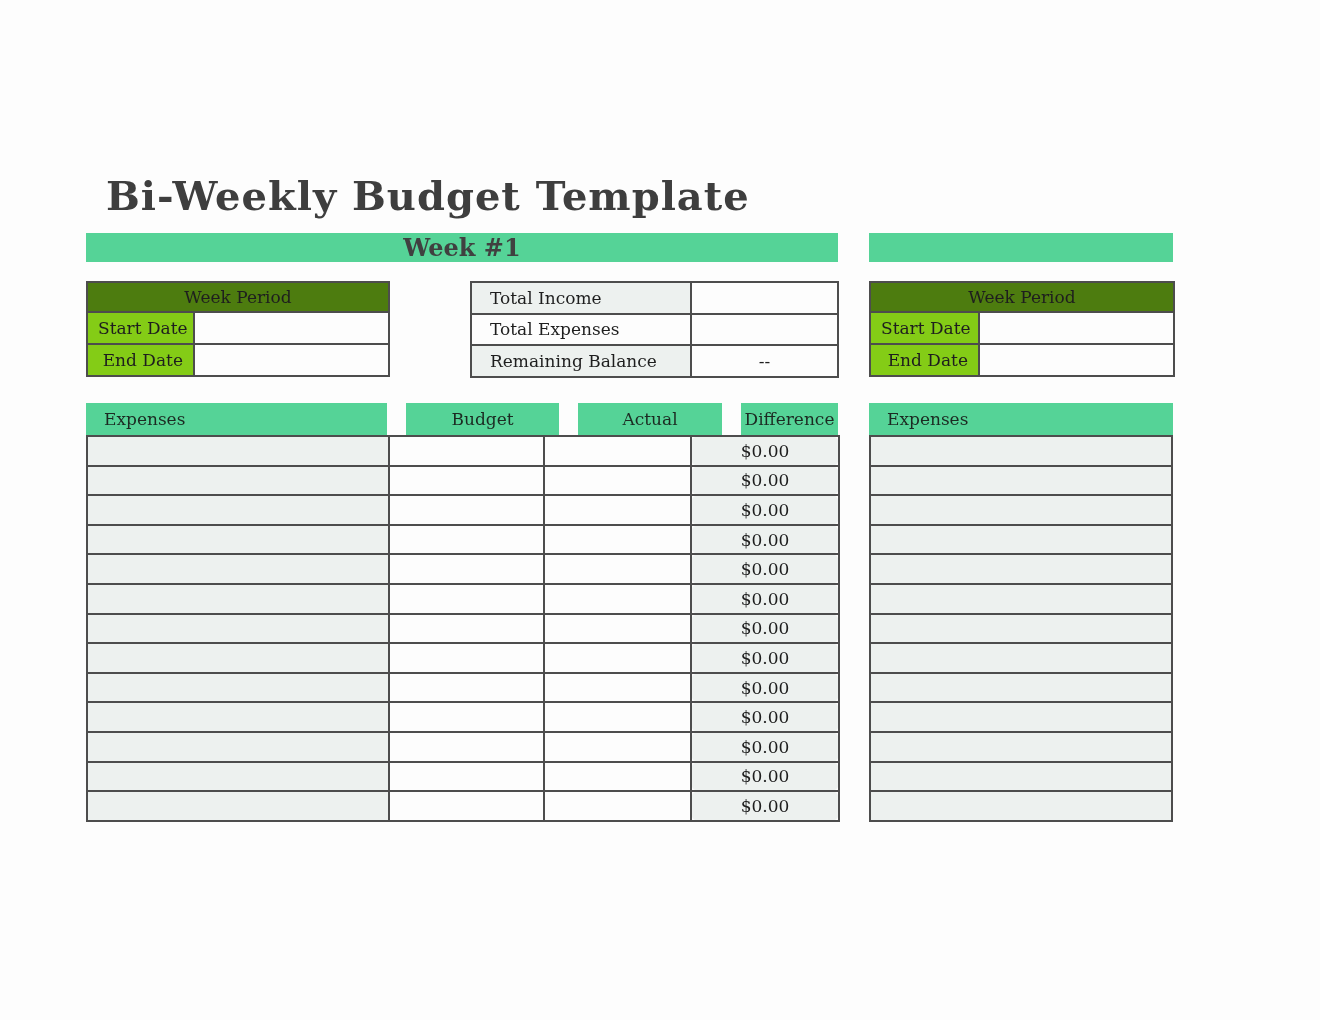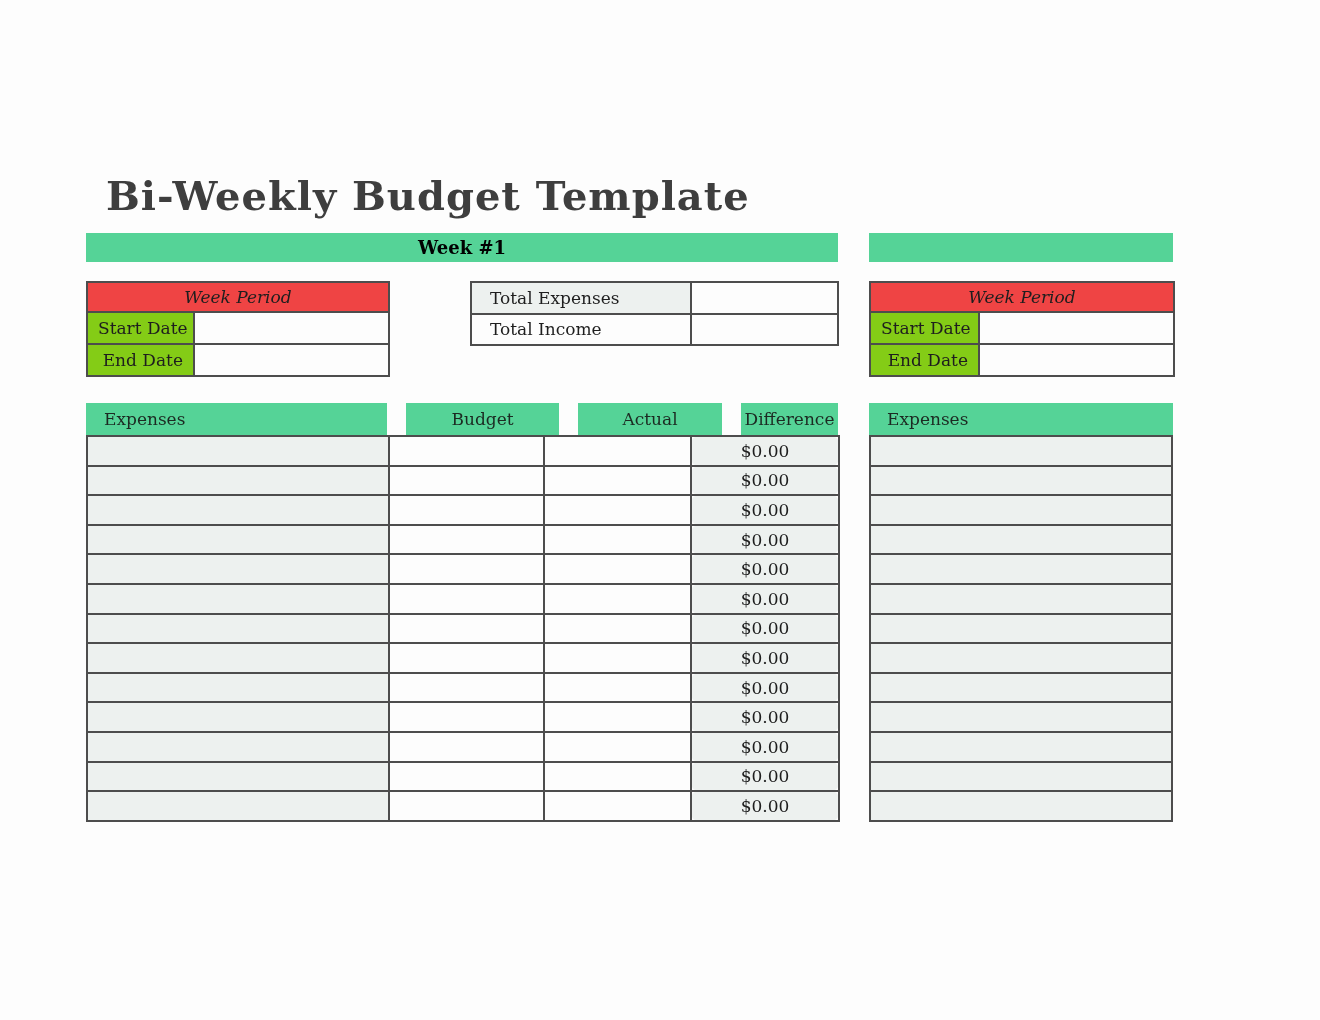--- a/index.html
+++ b/index.html
@@ -19,42 +19,42 @@
     font-size:40px;font-weight:bold;color:#3e3e3e;
     letter-spacing:1px;
     white-space:nowrap;
   }
 
   
   .banner{
     background:#55d397;
     height:29px;
     display:flex;align-items:center;justify-content:center;
-    font-size:18px;font-weight:bold;color:#000000;
+    font-size:24px;font-weight:bold;color:#404040;
   }
   .banner-week1{left:86px;top:233px;width:752px;}
   .banner-week2{left:869px;top:233px;width:304px;}
 
   
   table{border-collapse:collapse;table-layout:fixed;}
   td{
     border:2px solid #4d4d4d;
     font-size:17px;
     padding:0 10px;
     box-sizing:border-box;
     overflow:hidden;
     white-space:nowrap;
   }
   .t-center{text-align:center;}
   .t-left{text-align:left;padding-left:18px;}
 
   
   .wp-table{width:302px;}
   .wp-table td{height:32px;}
-  .wp-table .wp-head{height:30px;text-align:center;background:#ef4444;font-style:italic;}
+  .wp-table .wp-head{height:30px;text-align:center;background:#4d7c0f;}
   .wp-table .wp-label{text-align:right;background:#84cc16;}
   .wp-table .wp-value{background:#fdfdfd;}
   .wp-left{left:86px;top:281px;}
   .wp-right{left:869px;top:281px;}
   .wp-right.wp-table{width:304px;}
 
   
   .sum-table{left:470px;top:281px;width:367px;}
   .sum-table td{height:31.5px;}
   .sum-table tr:nth-child(odd) .sum-label{background:#edf1ef;}
@@ -126,26 +126,30 @@
 </tbody>
   </table>
 
 <table class="abs sum-table">
   <colgroup>
       <col style="width:220px">
       <col style="width:147px">
     </colgroup>
   <tbody>
       <tr>
+    <td class="sum-label t-left">Total Income</td>
+    <td class="sum-value"></td>
+  </tr>
+  <tr>
     <td class="sum-label t-left">Total Expenses</td>
     <td class="sum-value"></td>
   </tr>
   <tr>
-    <td class="sum-label t-left">Total Income</td>
-    <td class="sum-value"></td>
+    <td class="sum-label t-left">Remaining Balance</td>
+    <td class="sum-value">--</td>
   </tr>
 </tbody>
   </table>
 
 <table class="abs wp-table wp-right">
   <colgroup>
       <col style="width:109px">
       <col style="width:195px">
     </colgroup>
   <tbody>

